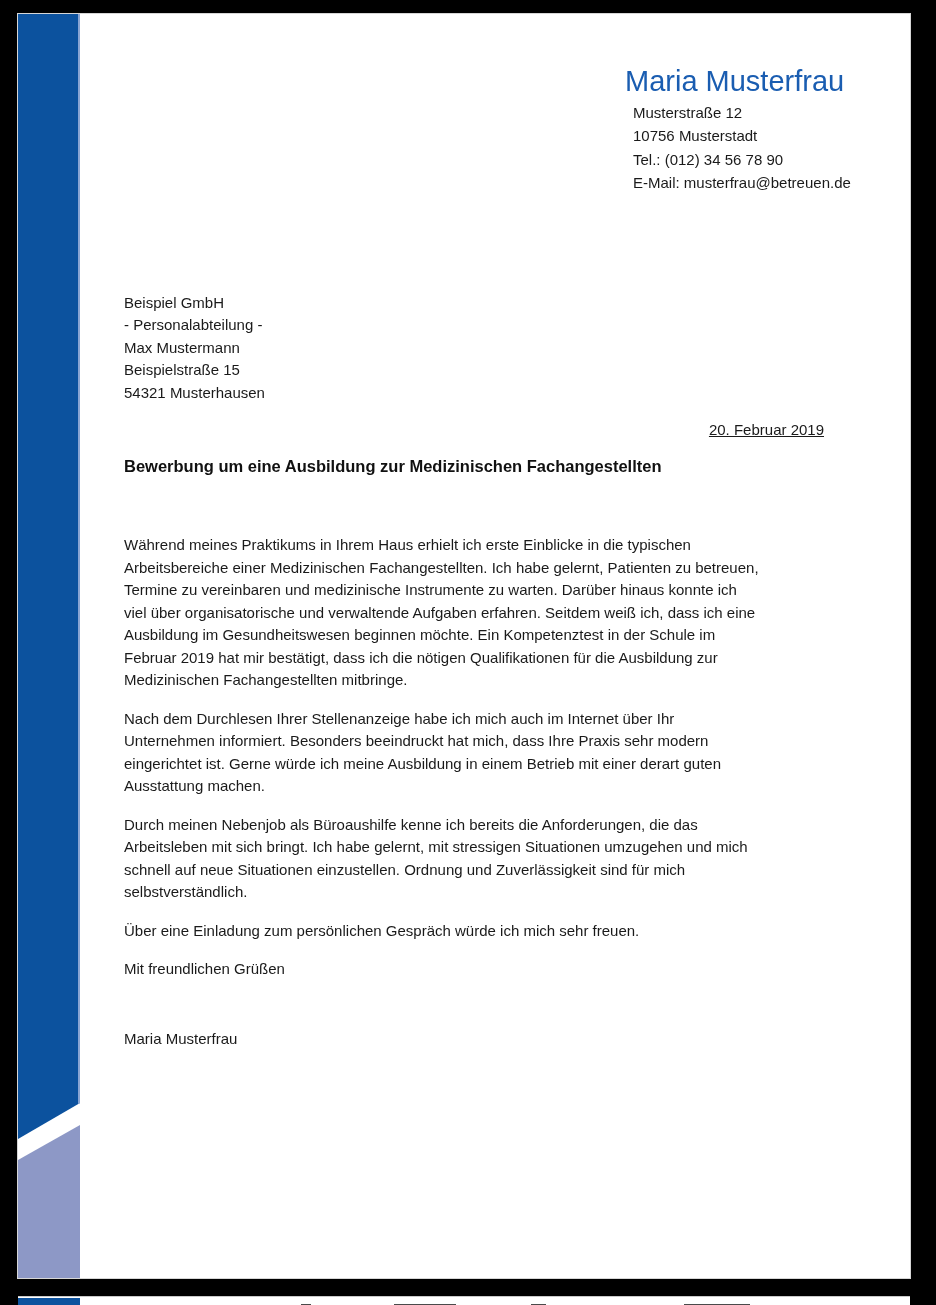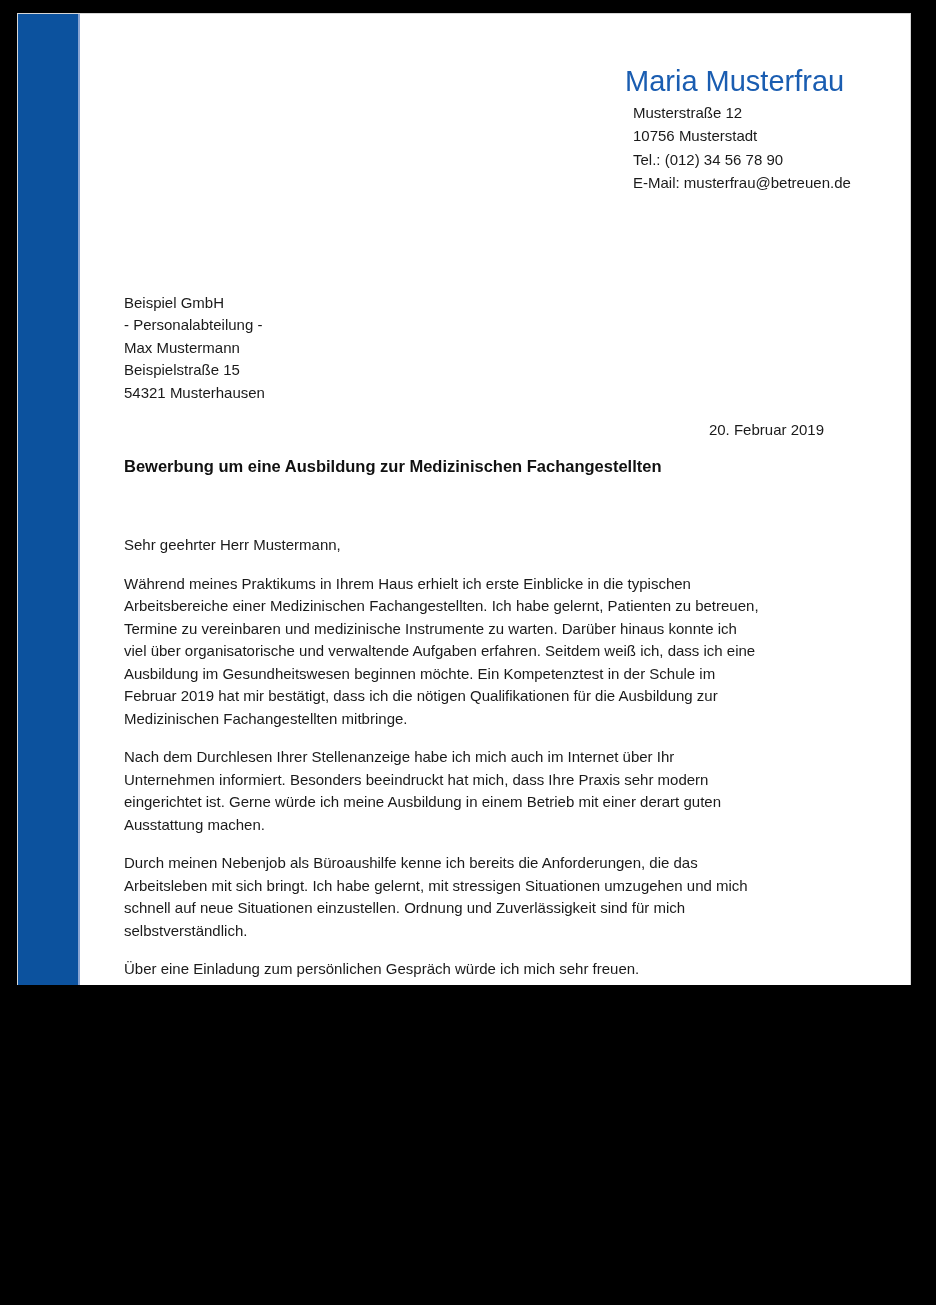--- a/index.html
+++ b/index.html
@@ -1,21 +1,21 @@
 <!DOCTYPE html>
 <html lang="de"><head>
 <meta charset="utf-8">
 <style>
   html,body { margin:0; padding:0; }
   body {
     width:936px; height:1305px; background:#000;
     font-family:"Liberation Sans","DejaVu Sans",sans-serif;
     overflow:hidden;
   }
-  .viewport { position:relative; width:936px; height:985px; background:#000; overflow:hidden; }
+  .viewport { position:relative; width:936px; height:1305px; background:#000; overflow:hidden; }
 
   .page {
     position:absolute; left:18px; top:14px; width:892px; height:1264px;
     background:#ffffff; box-shadow:0 0 0 1px #d6d6d6;
   }
 
   
   .stripe-dark {
     position:absolute; left:0; top:0; width:62px; height:1125px;
     background:#0c529e;
@@ -35,21 +35,21 @@
   .sender-name { font-size:29px; line-height:34px; color:#1a5db1; margin-bottom:3px; }
   .sender-line { font-size:15px; line-height:23.4px;margin-left:8px; }
 
   .recipient {
     position:absolute; left:106px; top:238px;
     font-size:15px; line-height:22.4px; color:#1a1a1a;margin-top:40px;
   }
 
   .date {
     position:absolute; right:86px; top:405px;
-    font-size:15px; line-height:22.5px; color:#1a1a1a; text-align:right;
+    font-size:15px; line-height:22.5px; color:#1a1a1a; text-align:right;text-decoration:underline;
   }
 
   .subject {
     position:absolute; left:106px; top:441px; width:740px;
     font-size:16.5px; font-weight:bold; color:#111111; line-height:22px;
   }
 
   .letter-body {
     position:absolute; left:106px; top:520px; width:724px;
     font-size:15px; line-height:22.5px; color:#1a1a1a;
@@ -93,21 +93,20 @@
       <div>Max Mustermann</div>
       <div>Beispielstraße 15</div>
       <div>54321 Musterhausen</div>
     </div>
 
     <div class="date">20. Februar 2019</div>
 
     <div class="subject">Bewerbung um eine Ausbildung zur Medizinischen Fachangestellten</div>
 
     <div class="letter-body">
-      <p>Sehr geehrter Herr Mustermann,</p>
       <p>Während meines Praktikums in Ihrem Haus erhielt ich erste Einblicke in die typischen
 Arbeitsbereiche einer Medizinischen Fachangestellten. Ich habe gelernt, Patienten zu betreuen,
 Termine zu vereinbaren und medizinische Instrumente zu warten. Darüber hinaus konnte ich
 viel über organisatorische und verwaltende Aufgaben erfahren. Seitdem weiß ich, dass ich eine
 Ausbildung im Gesundheitswesen beginnen möchte. Ein Kompetenztest in der Schule im
 Februar 2019 hat mir bestätigt, dass ich die nötigen Qualifikationen für die Ausbildung zur
 Medizinischen Fachangestellten mitbringe.</p>
       <p>Nach dem Durchlesen Ihrer Stellenanzeige habe ich mich auch im Internet über Ihr
 Unternehmen informiert. Besonders beeindruckt hat mich, dass Ihre Praxis sehr modern
 eingerichtet ist. Gerne würde ich meine Ausbildung in einem Betrieb mit einer derart guten

